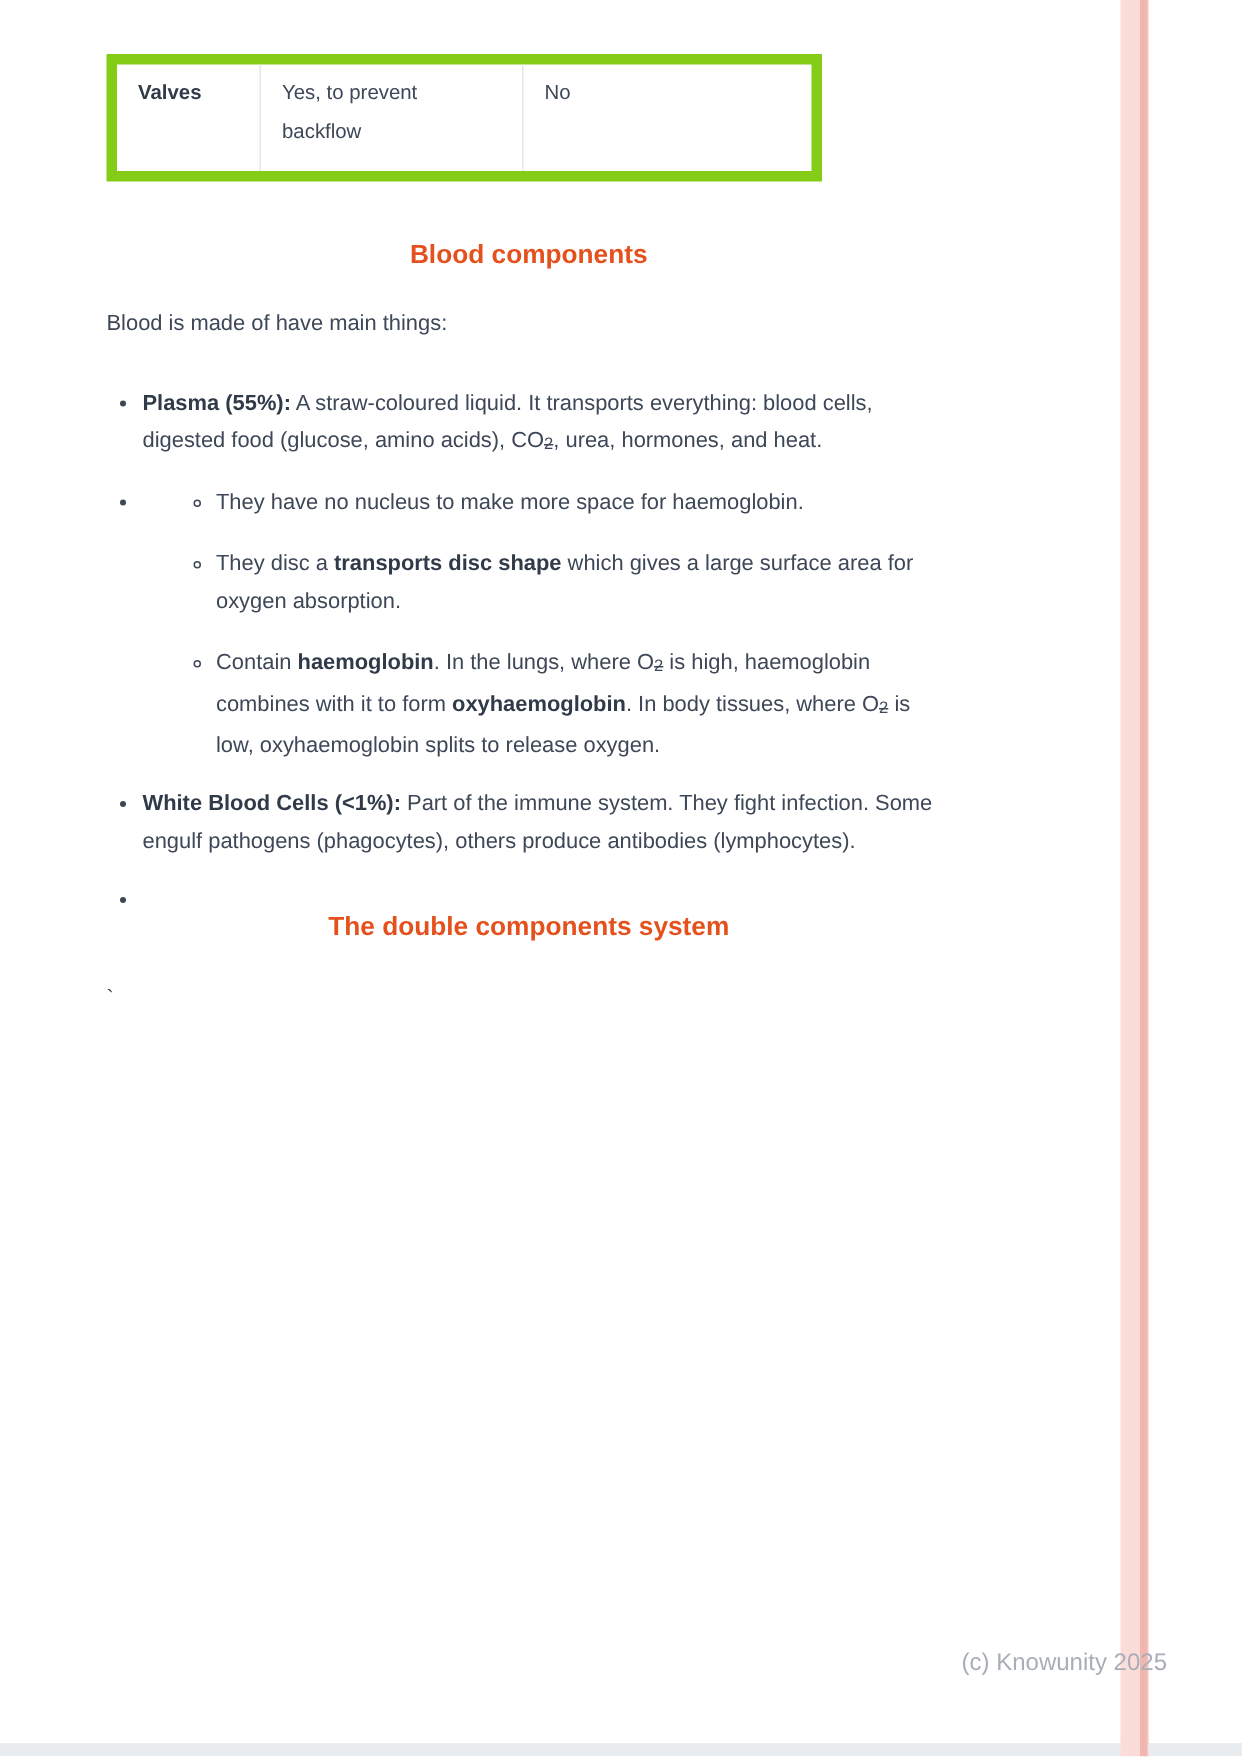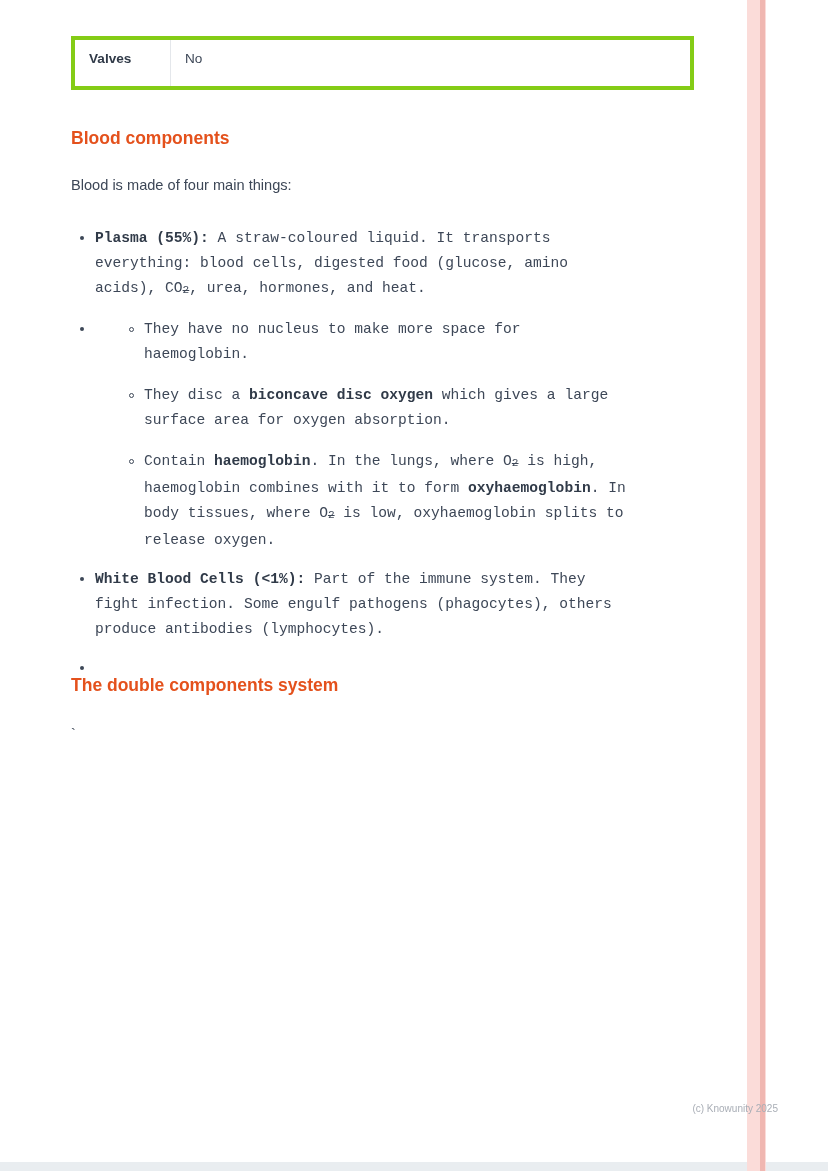--- a/index.html
+++ b/index.html
@@ -51,55 +51,55 @@
     width: 563px;
     color: #3d4757;
     font-size: 14.6px;
     line-height: 25px;
   }
 
   
   .table {
     display: grid;
     grid-template-columns: 95px 175px 145px 148px;
-    border: 4px solid #84cc16;
+    border: 7px solid #84cc16;
     box-sizing: border-box;
-    width: 623px;
+    width: 477px;
     margin-bottom: 37px;
   }
   .td {
     padding: 6px 14px 14px 14px;
     font-size: 13.6px;
     line-height: 25.5px;
     color: #3d4757;
     border-left: 1px solid #e4e7eb;
     box-sizing: border-box;
   }
   .td:first-child { border-left: none; }
   .td-head { font-weight: 700; color: #303a48; }
 
   
   h2 {
     font-size: 17.5px;
     line-height: 22px;
     font-weight: 700;
     color: #e4511c;
     margin: 0 0 24px 0;
+    text-align: center;
   }
   h2.second { margin-top: 32px; }
   p.para { margin: 0 0 28px 0; }
   p.stray { margin: 26px 0 0 0; }
 
   
   ul { list-style: none; margin: 0; padding: 0; }
   .l1 > li {
     position: relative;
     padding-left: 24px;
     margin-bottom: 14px;
-    font-family: Liberation Mono, monospace;
   }
   .l2 {
     margin-top: 13px;
     padding-left: 25px;
   }
   .l2 > li {
     position: relative;
     padding-left: 24px;
     margin-bottom: 16px;
   }
@@ -125,63 +125,64 @@
   .sub2 {
     font-size: 0.76em;
     text-decoration: line-through;
     vertical-align: -0.12em;
   }
 
   .footer {
     position: absolute;
     top: 1102px;
     right: 50px;
-    font-size: 10px;
+    font-size: 16px;
     line-height: 13px;
     color: #a9aeb6;
     z-index: 3;
   }
 </style>
 </head>
 <body>
 
 <div class="page">
 
   <div class="stripe">
     <div class="stripe-dark"></div>
   </div>
 
   <div class="page-gap"></div>
 
   <div class="content">
 
     <div class="table">
       <div class="td td-head">Valves</div>
+      <div class="td">Yes, to prevent backflow</div>
       <div class="td">No</div>
     </div>
 
     <h2>Blood components</h2>
 
-    <p class="para">Blood is made of four main things:</p>
+    <p class="para">Blood is made of have main things:</p>
 
     <ul class="l1">
       <li>
         <span class="marker dot"></span>
         <span class="li-text"><span class="b">Plasma (55%):</span><span> A straw-coloured liquid. It transports everything: blood cells, digested food (glucose, amino acids), CO</span><span class="sub2">2</span><span>, urea, hormones, and heat.</span></span>
       </li>
       <li>
         <span class="marker dot"></span>
         <ul class="l2">
           <li>
             <span class="marker ring"></span>
             <span class="li-text"><span>They have no nucleus to make more space for haemoglobin.</span></span>
           </li>
           <li>
             <span class="marker ring"></span>
-            <span class="li-text"><span>They disc a </span><span class="b">biconcave disc oxygen</span><span> which gives a large surface area for oxygen absorption.</span></span>
+            <span class="li-text"><span>They disc a </span><span class="b">transports disc shape</span><span> which gives a large surface area for oxygen absorption.</span></span>
           </li>
           <li>
             <span class="marker ring"></span>
             <span class="li-text"><span>Contain </span><span class="b">haemoglobin</span><span>. In the lungs, where O</span><span class="sub2">2</span><span> is high, haemoglobin combines with it to form </span><span class="b">oxyhaemoglobin</span><span>. In body tissues, where O</span><span class="sub2">2</span><span> is low, oxyhaemoglobin splits to release oxygen.</span></span>
           </li>
         </ul>
       </li>
       <li>
         <span class="marker dot"></span>
         <span class="li-text"><span class="b">White Blood Cells (&lt;1%):</span><span> Part of the immune system. They fight infection. Some engulf pathogens (phagocytes), others produce antibodies (lymphocytes).</span></span>

